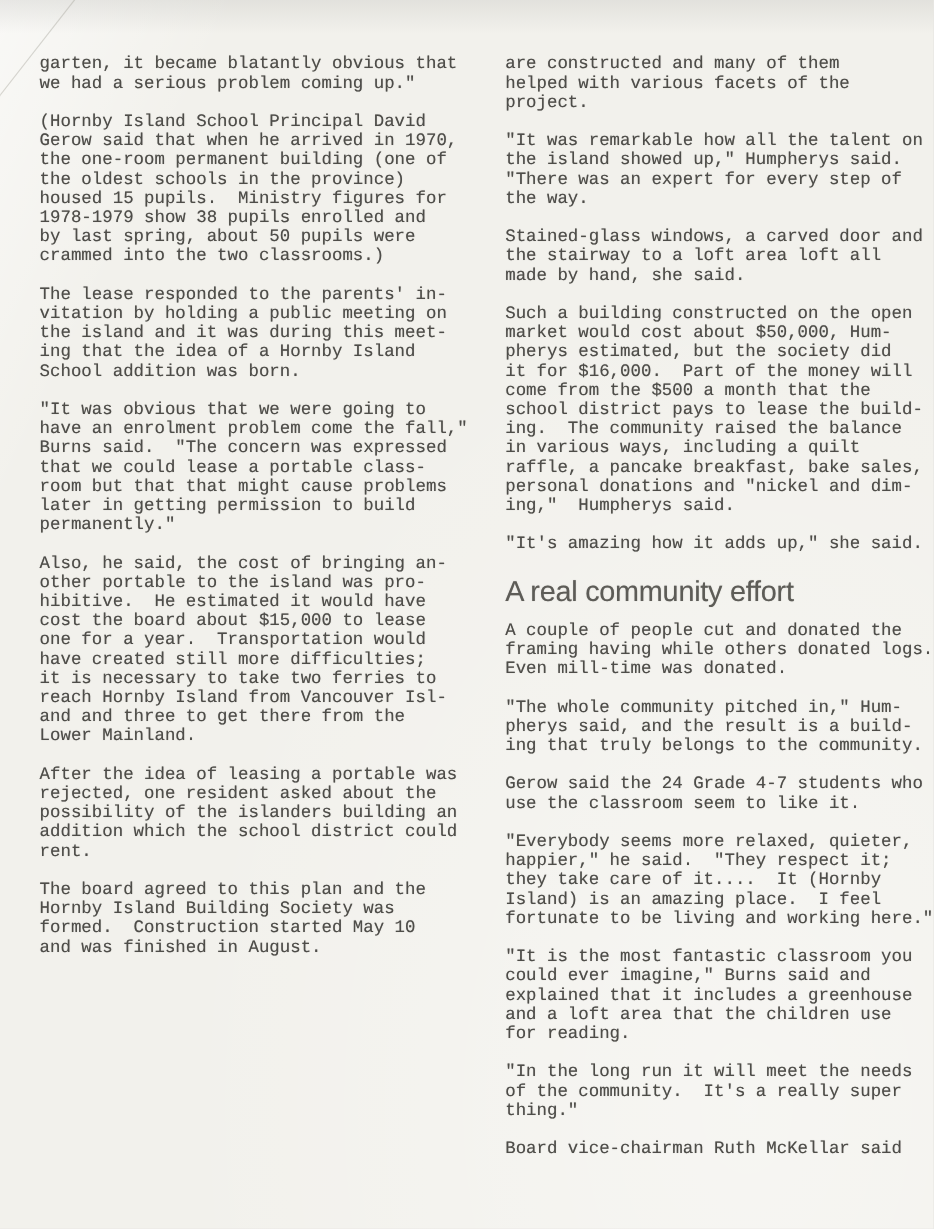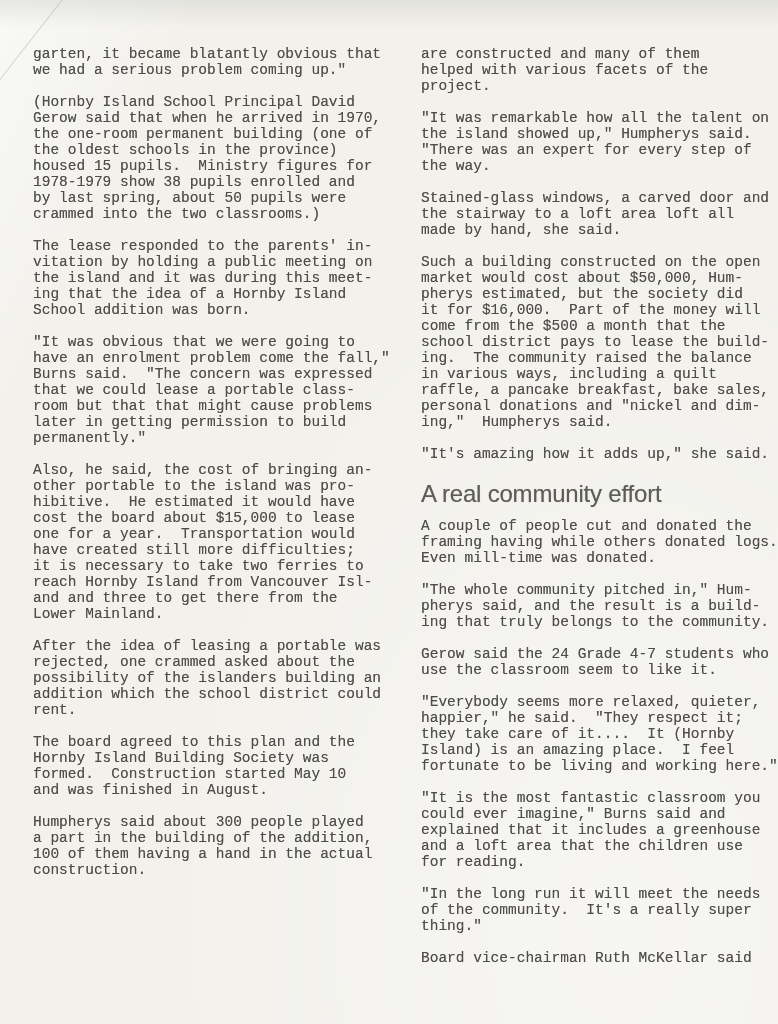--- a/index.html
+++ b/index.html
@@ -92,32 +92,28 @@
 other portable to the island was pro-
 hibitive.  He estimated it would have
 cost the board about $15,000 to lease
 one for a year.  Transportation would
 have created still more difficulties;
 it is necessary to take two ferries to
 reach Hornby Island from Vancouver Isl-
 and and three to get there from the
 Lower Mainland.</p>
       <p class="body-para">After the idea of leasing a portable was
-rejected, one crammed asked about the
+rejected, one resident asked about the
 possibility of the islanders building an
 addition which the school district could
 rent.</p>
       <p class="body-para">The board agreed to this plan and the
 Hornby Island Building Society was
 formed.  Construction started May 10
 and was finished in August.</p>
-      <p class="body-para">Humpherys said about 300 people played
-a part in the building of the addition,
-100 of them having a hand in the actual
-construction.</p>
     </div>
 
     <div class="col">
       <p class="body-para">are constructed and many of them
 helped with various facets of the project.</p>
       <p class="body-para">"It was remarkable how all the talent on
 the island showed up," Humpherys said.
 "There was an expert for every step of
 the way.</p>
       <p class="body-para">Stained-glass windows, a carved door and

